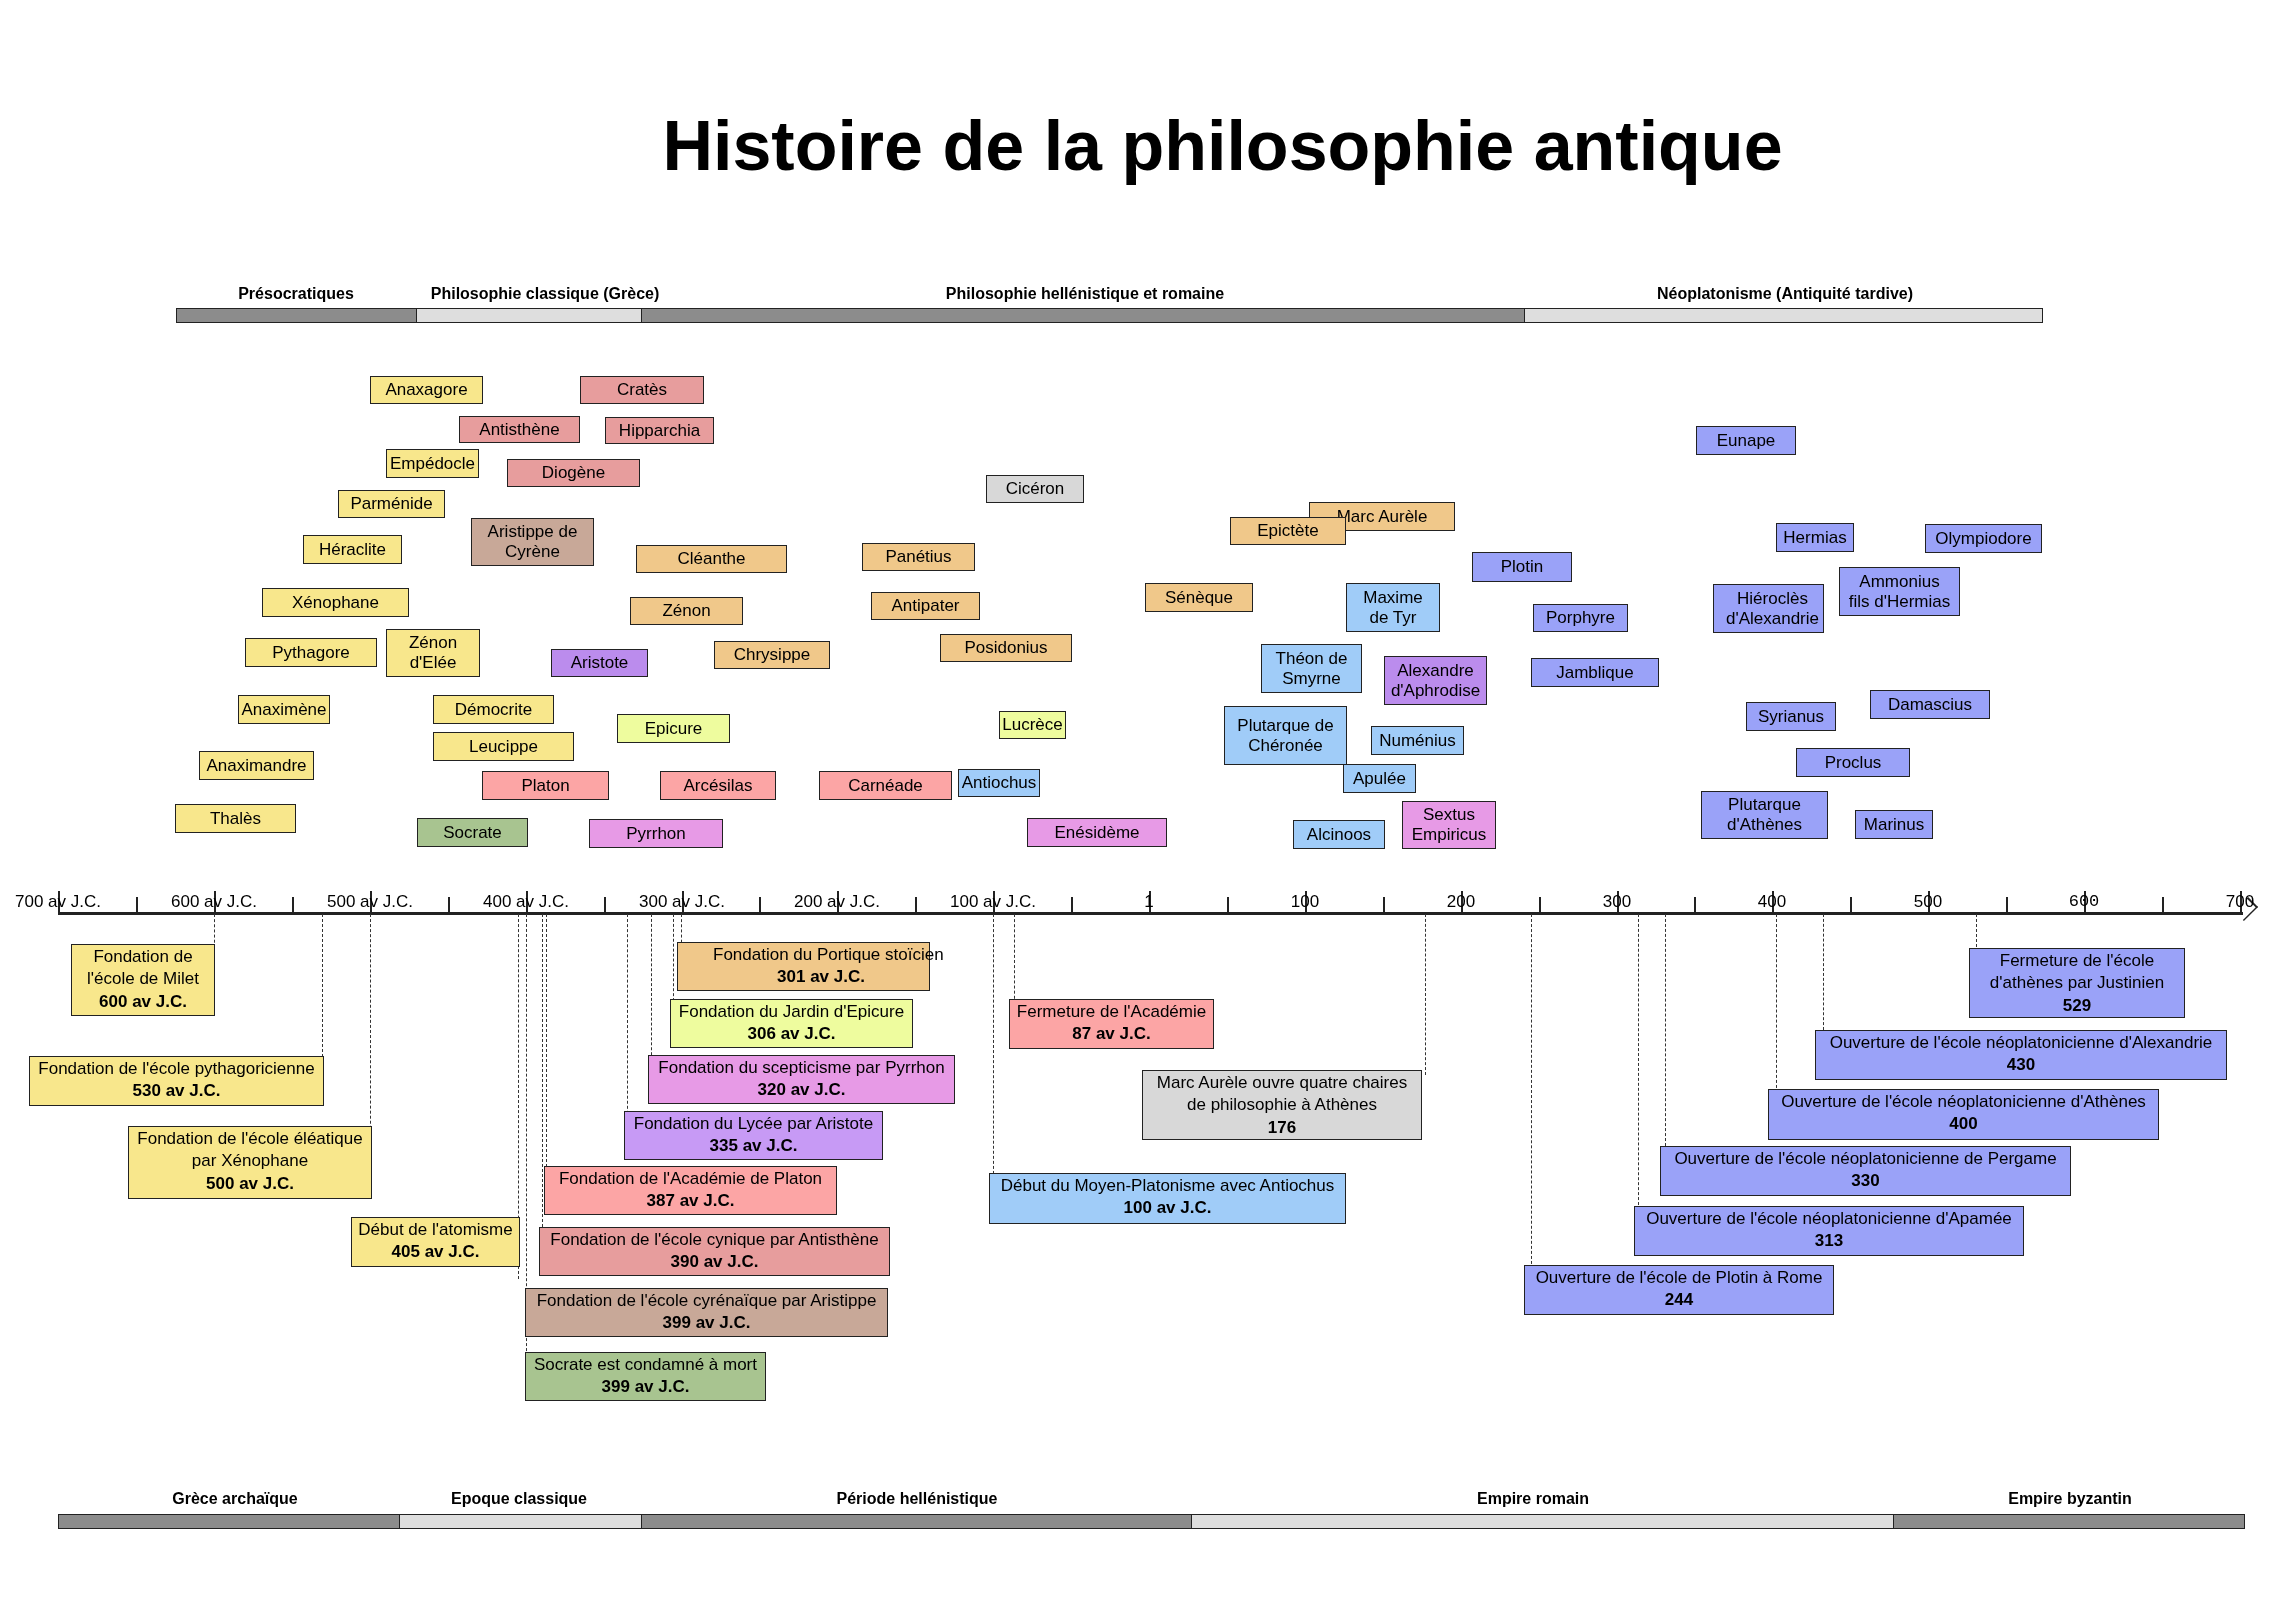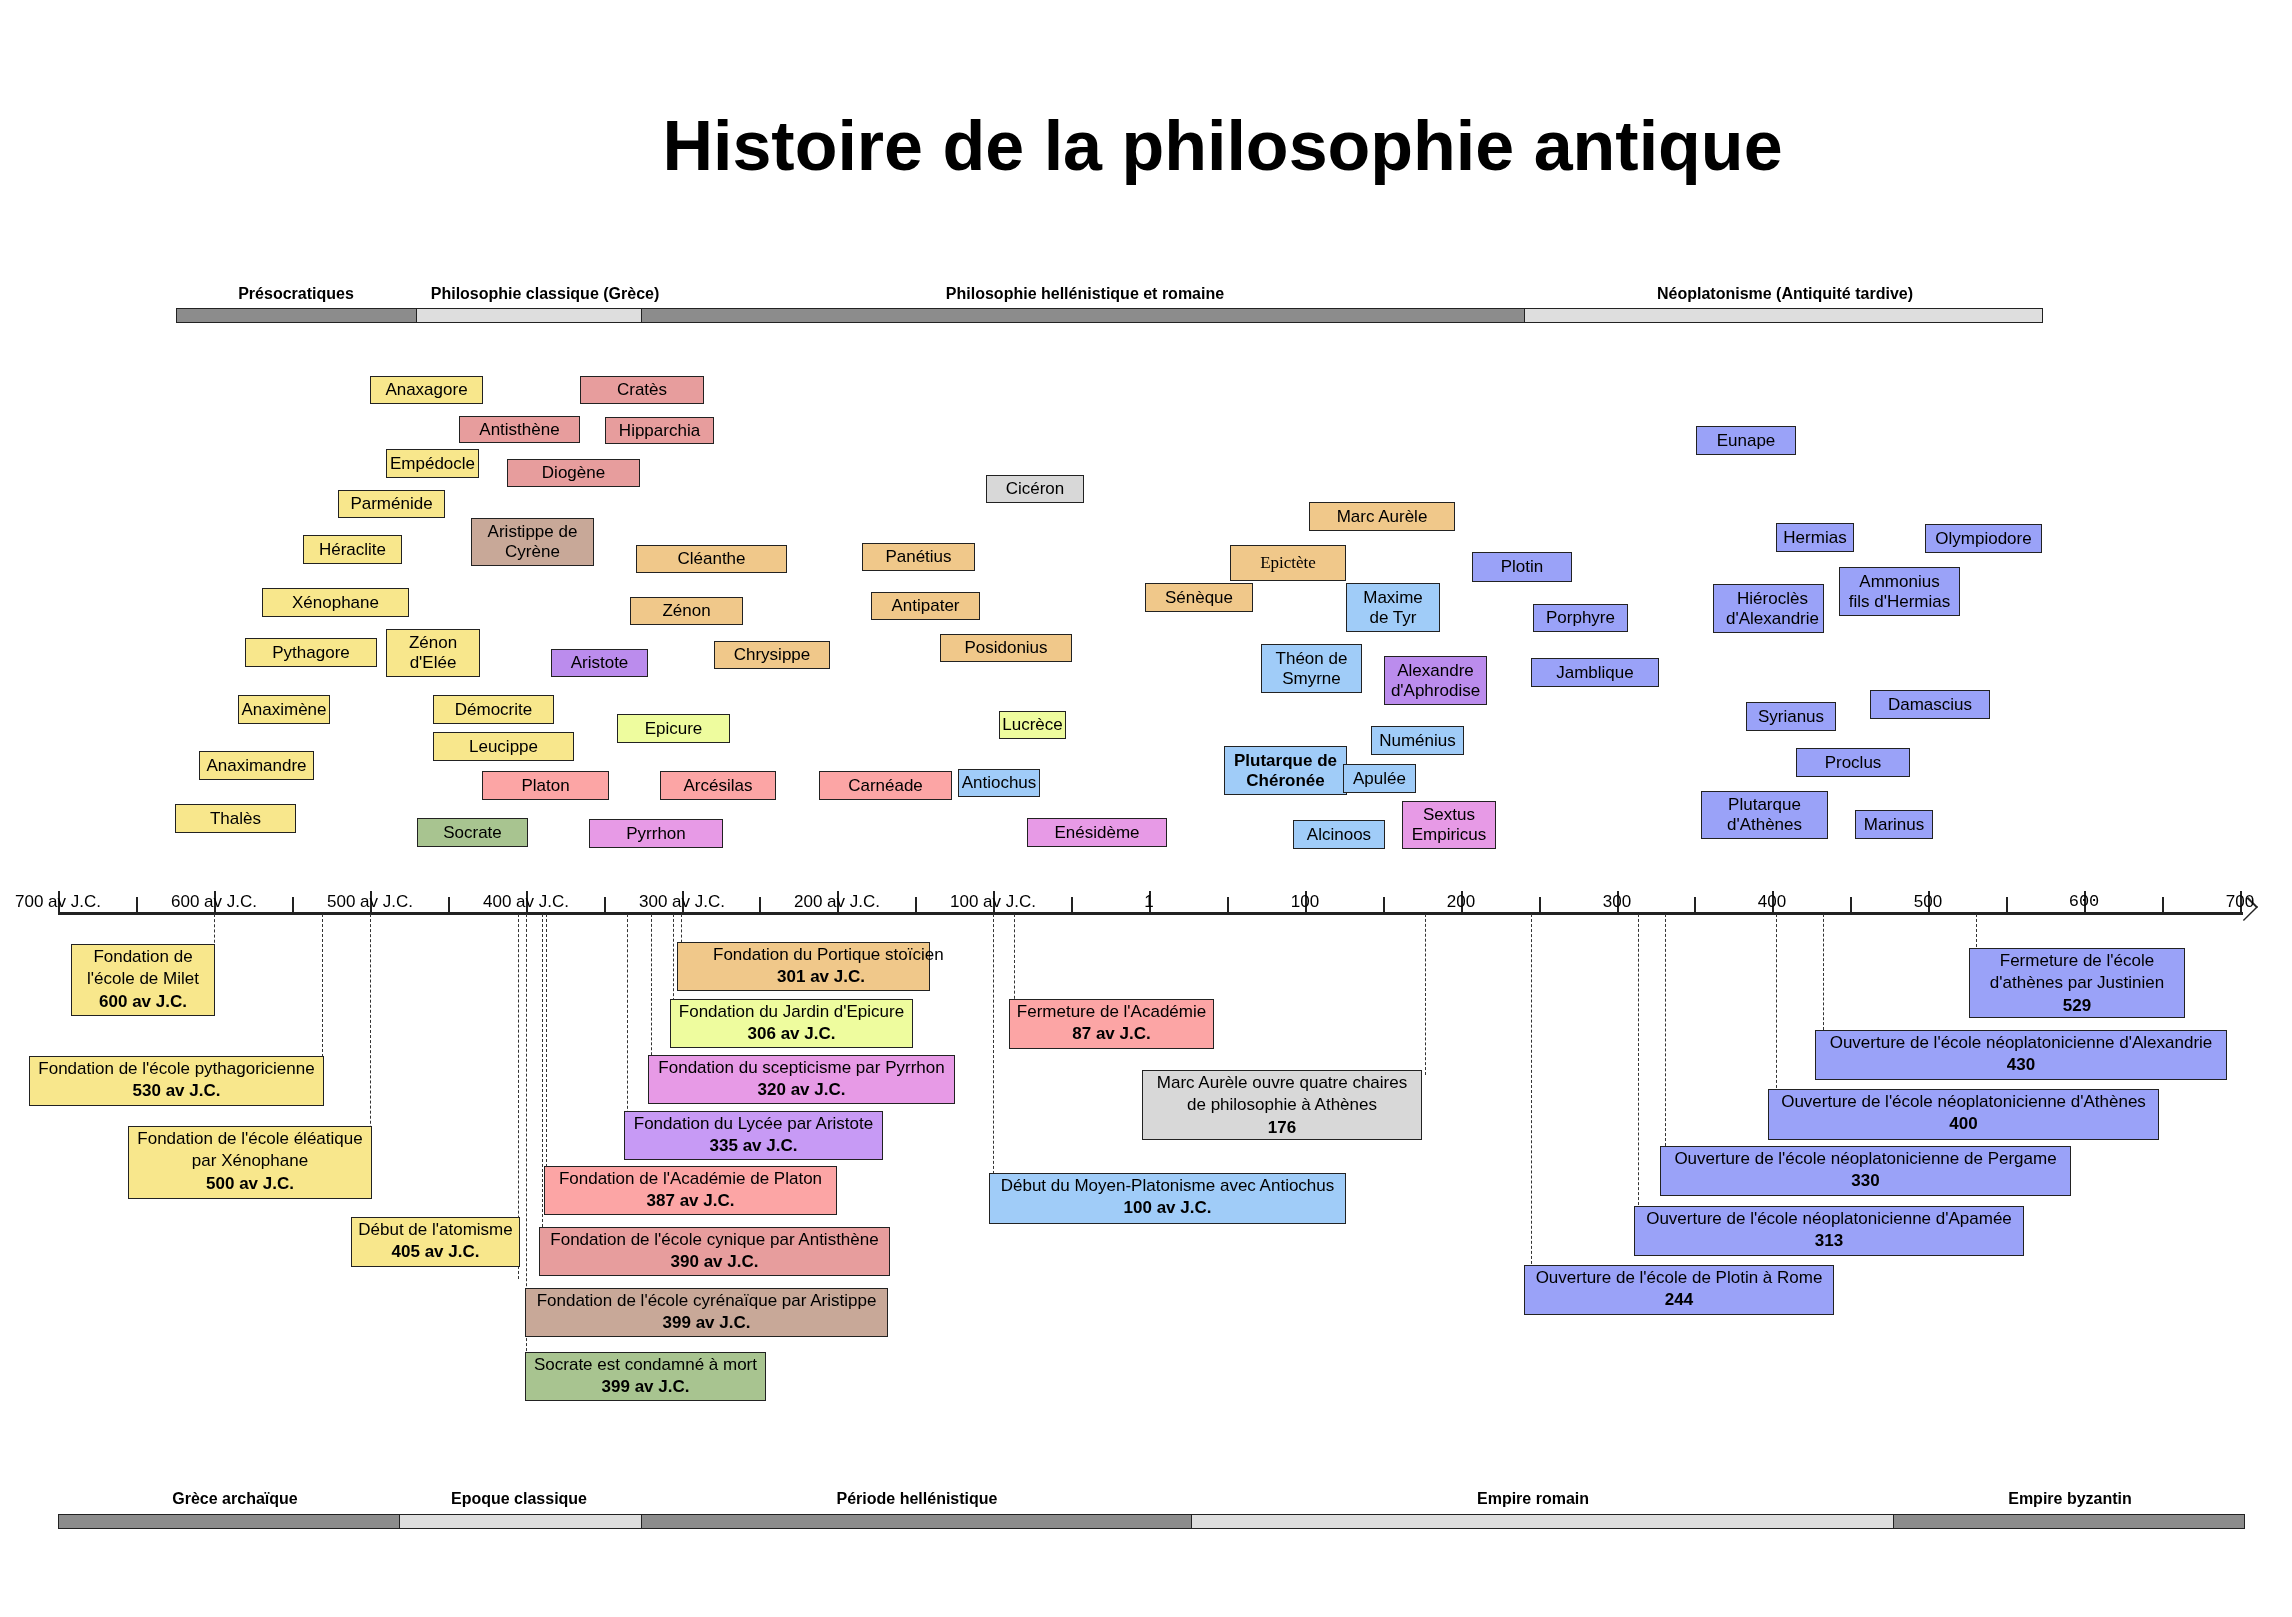--- a/index.html
+++ b/index.html
@@ -85,21 +85,21 @@
     </div>
   <div class="box c-yellow" style="left:303px;top:535px;width:99px;height:29px;">
       <span>Héraclite</span>
     </div>
   <div class="box c-orange" style="left:636px;top:545px;width:151px;height:28px;">
       <span>Cléanthe</span>
     </div>
   <div class="box c-orange" style="left:862px;top:543px;width:113px;height:28px;">
       <span>Panétius</span>
     </div>
-  <div class="box c-orange" style="left:1230px;top:545px;width:116px;height:36px;font-family:Liberation Serif, serif;">
+  <div class="box c-orange" style="left:1230px;top:517px;width:116px;height:28px;">
       <span>Epictète</span>
     </div>
   <div class="box c-indigo" style="left:1472px;top:552px;width:100px;height:30px;">
       <span>Plotin</span>
     </div>
   <div class="box c-indigo" style="left:1776px;top:523px;width:78px;height:29px;">
       <span>Hermias</span>
     </div>
   <div class="box c-indigo" style="left:1925px;top:524px;width:117px;height:29px;">
       <span>Olympiodore</span>
@@ -163,21 +163,21 @@
     </div>
   <div class="box c-yellow" style="left:433px;top:695px;width:121px;height:29px;">
       <span>Démocrite</span>
     </div>
   <div class="box c-lime" style="left:617px;top:714px;width:113px;height:29px;">
       <span>Epicure</span>
     </div>
   <div class="box c-lime" style="left:999px;top:711px;width:67px;height:28px;">
       <span>Lucrèce</span>
     </div>
-  <div class="box c-blue" style="left:1224px;top:746px;width:123px;height:49px;font-weight:bold;">
+  <div class="box c-blue" style="left:1224px;top:706px;width:123px;height:59px;">
       <span>Plutarque de</span>
       <span>Chéronée</span>
     </div>
   <div class="box c-blue" style="left:1371px;top:726px;width:93px;height:29px;">
       <span>Numénius</span>
     </div>
   <div class="box c-indigo" style="left:1746px;top:702px;width:90px;height:29px;">
       <span>Syrianus</span>
     </div>
   <div class="box c-indigo" style="left:1870px;top:690px;width:120px;height:29px;">

